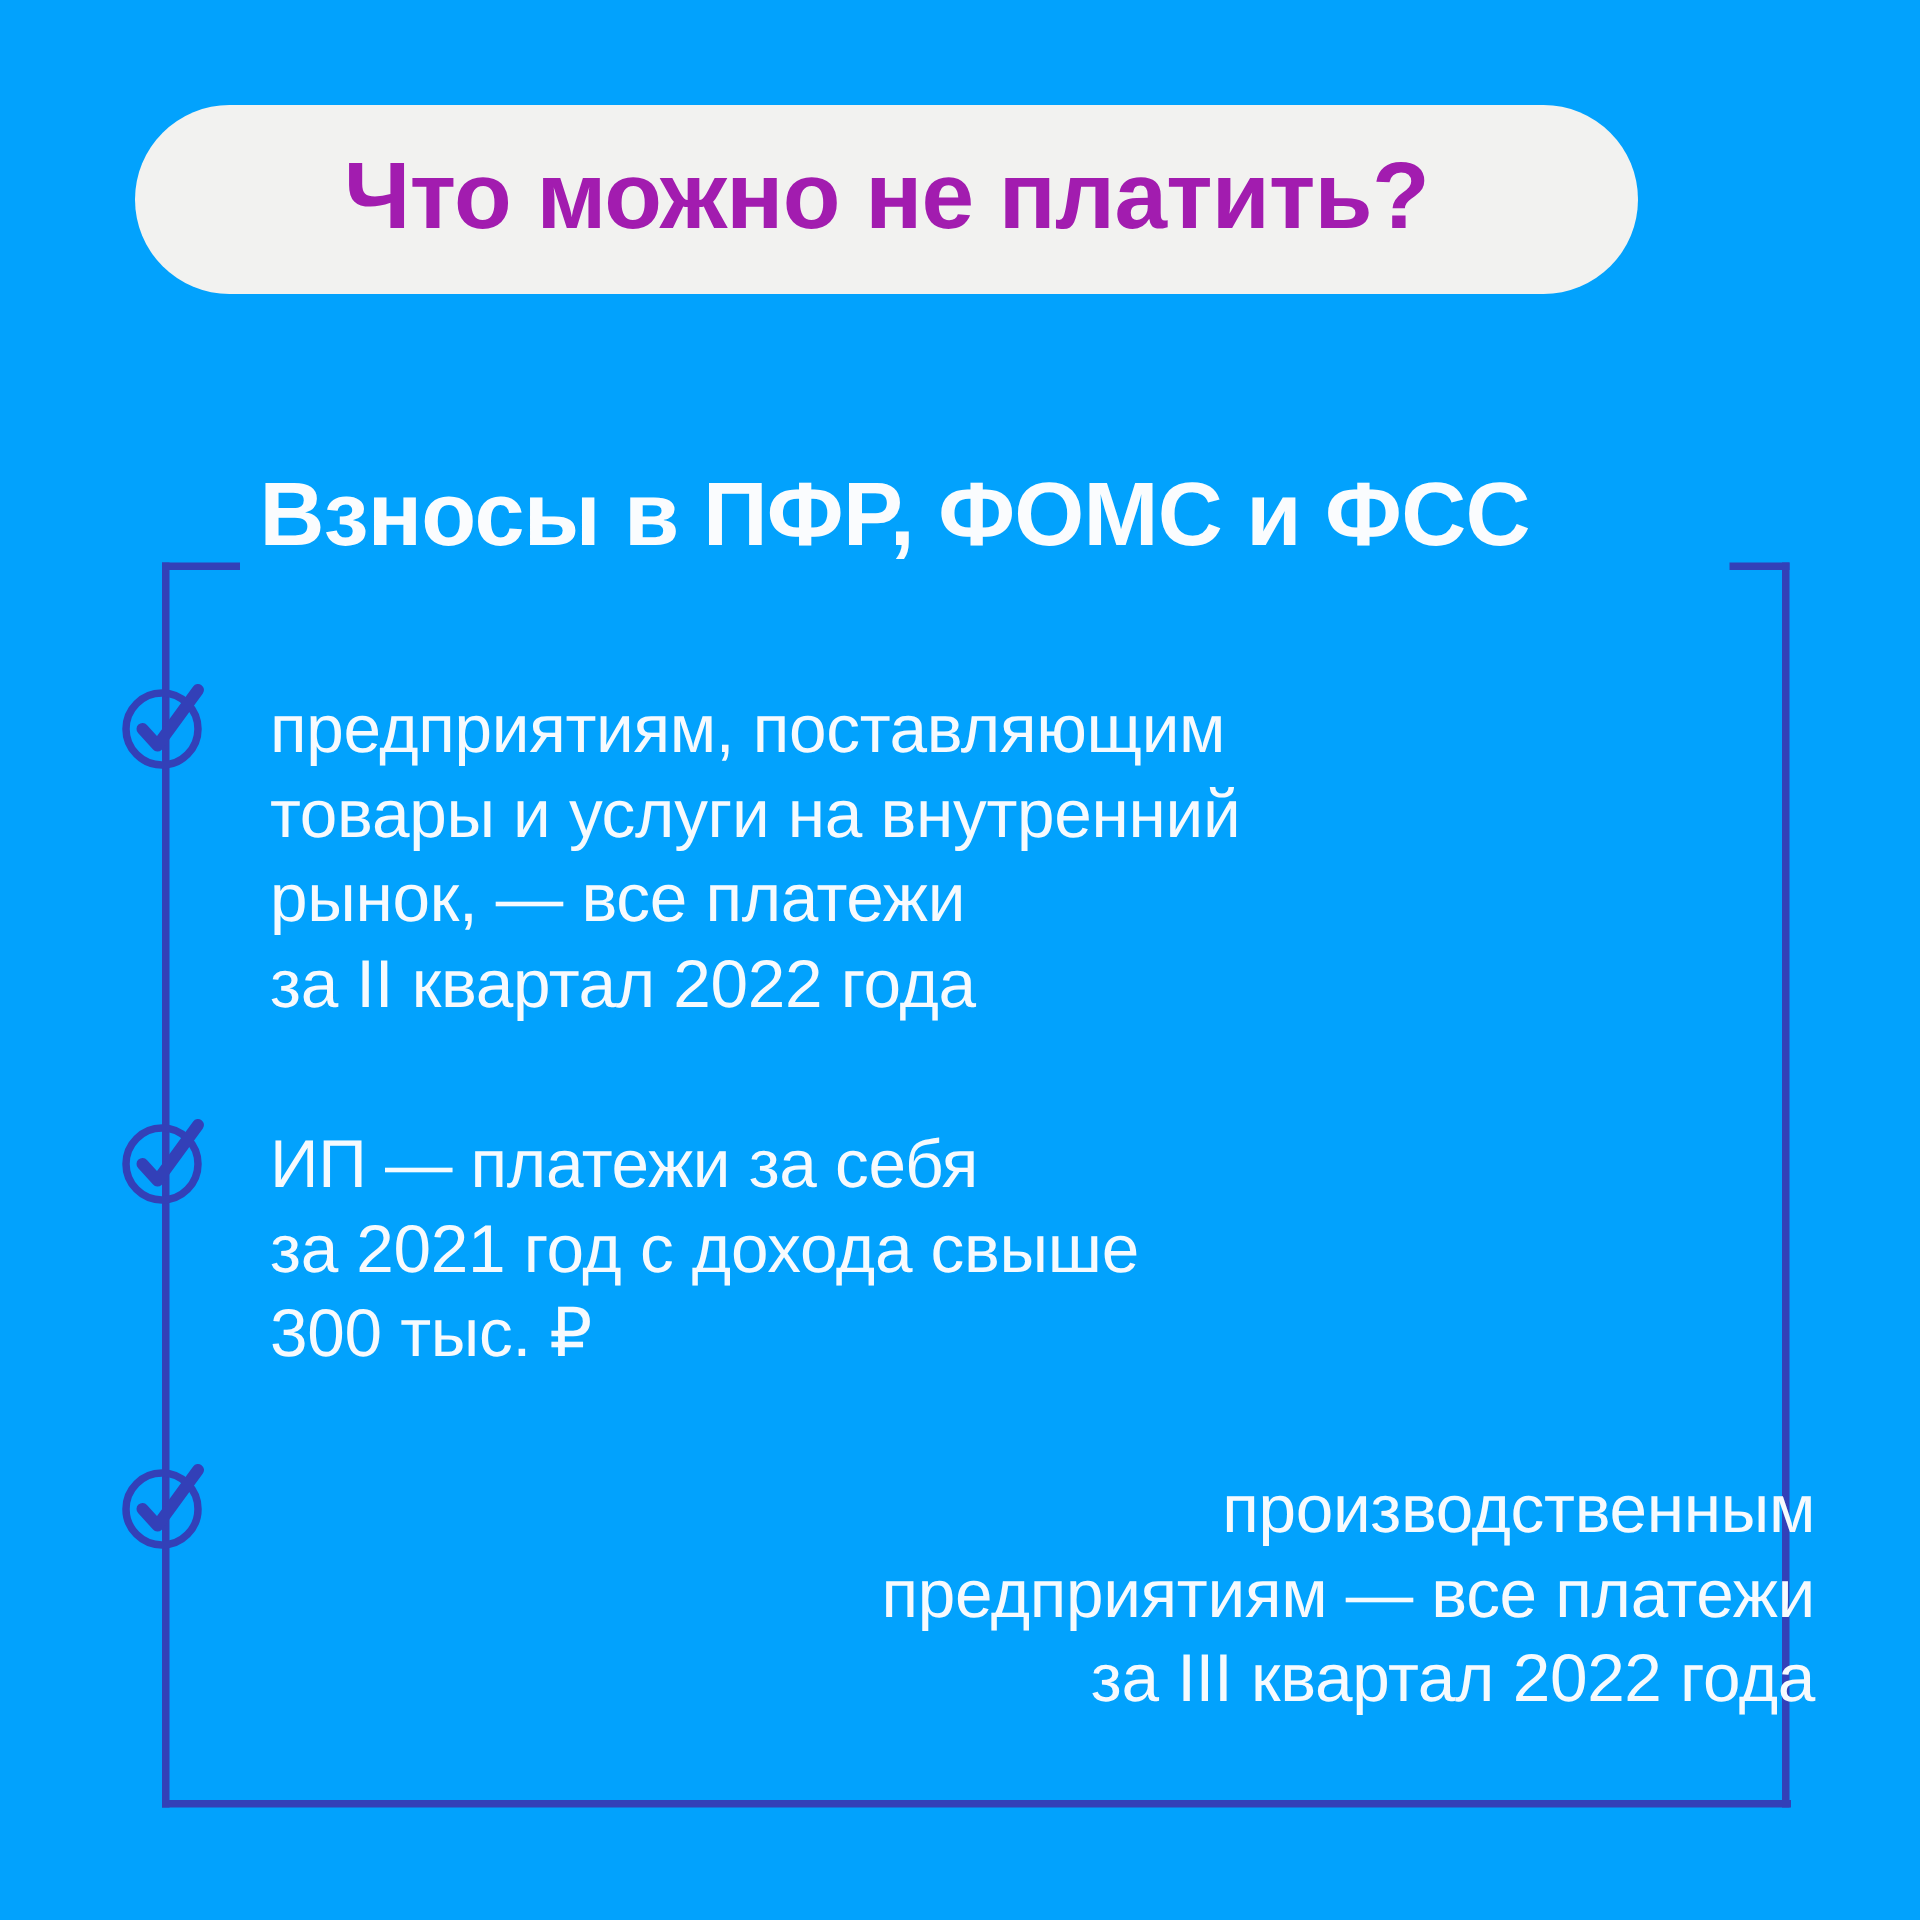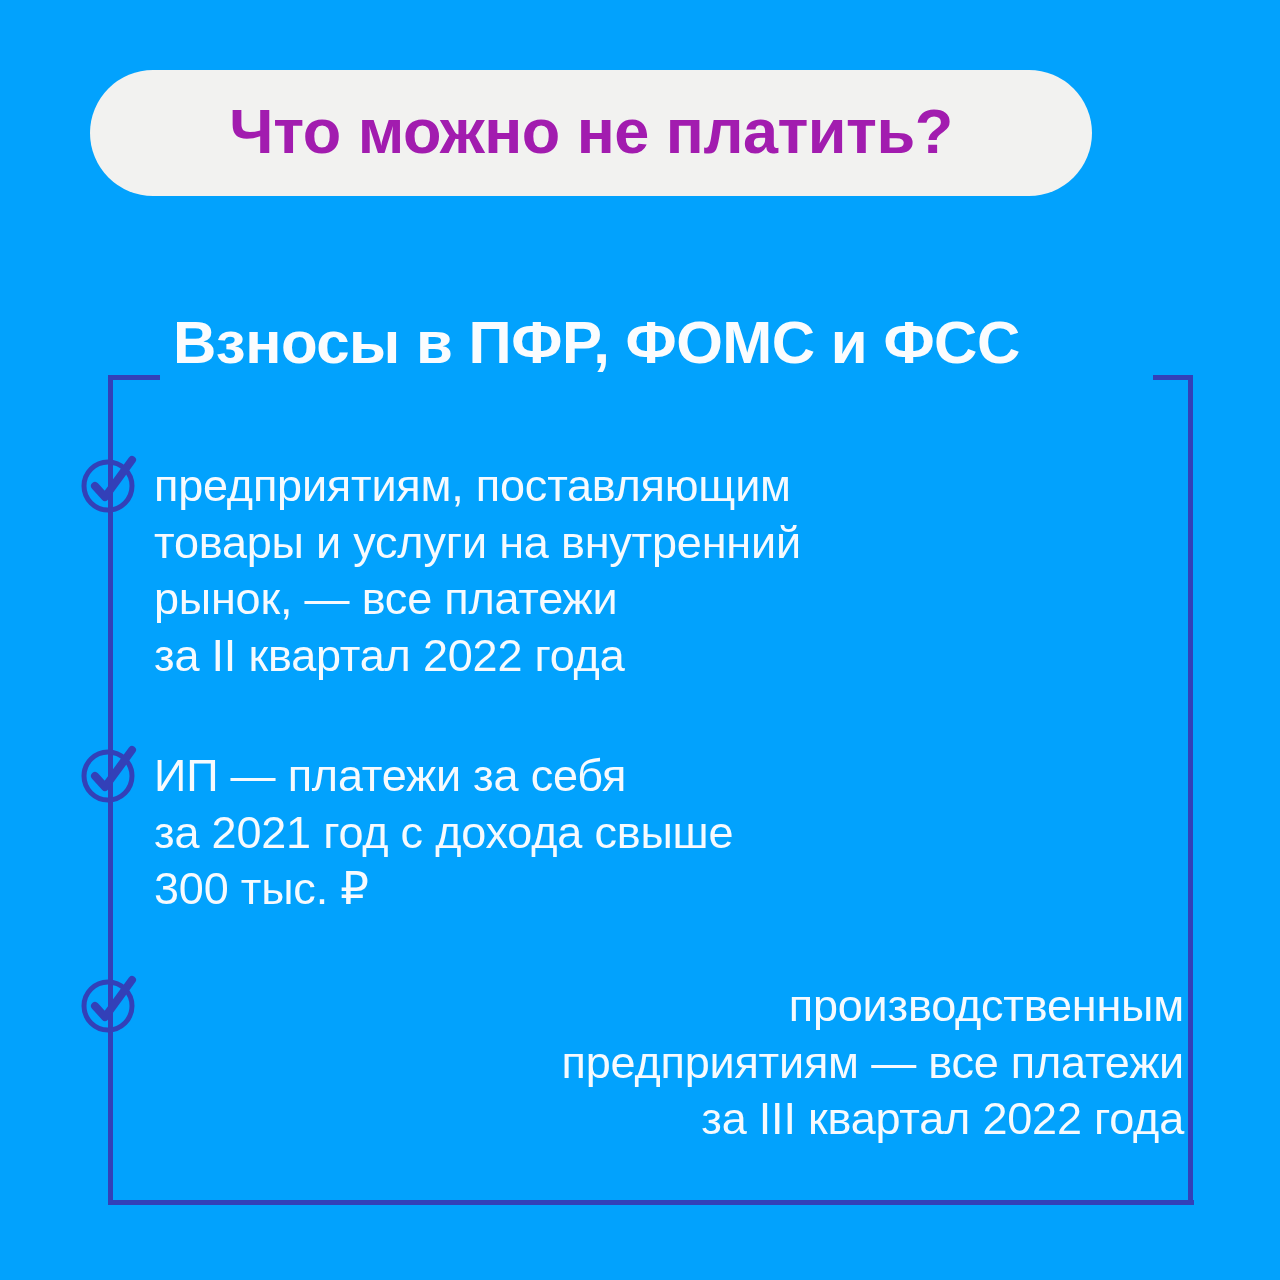--- a/index.html
+++ b/index.html
@@ -75,21 +75,21 @@
 
   
   .bullets {
     position: absolute;
     left: 0;
     top: 0;
     width: 1280px;
   }
   .bullet {
     position: absolute;
-    left: 154px;
+    left: 180px;
     width: 1030px;
   }
   .bullet .bullet-text {
     color: #F6FAFE;
     font-size: 45px;
     line-height: 1.26;
     font-weight: normal;
     letter-spacing: -0.2px;
     white-space: pre-line;
   }

